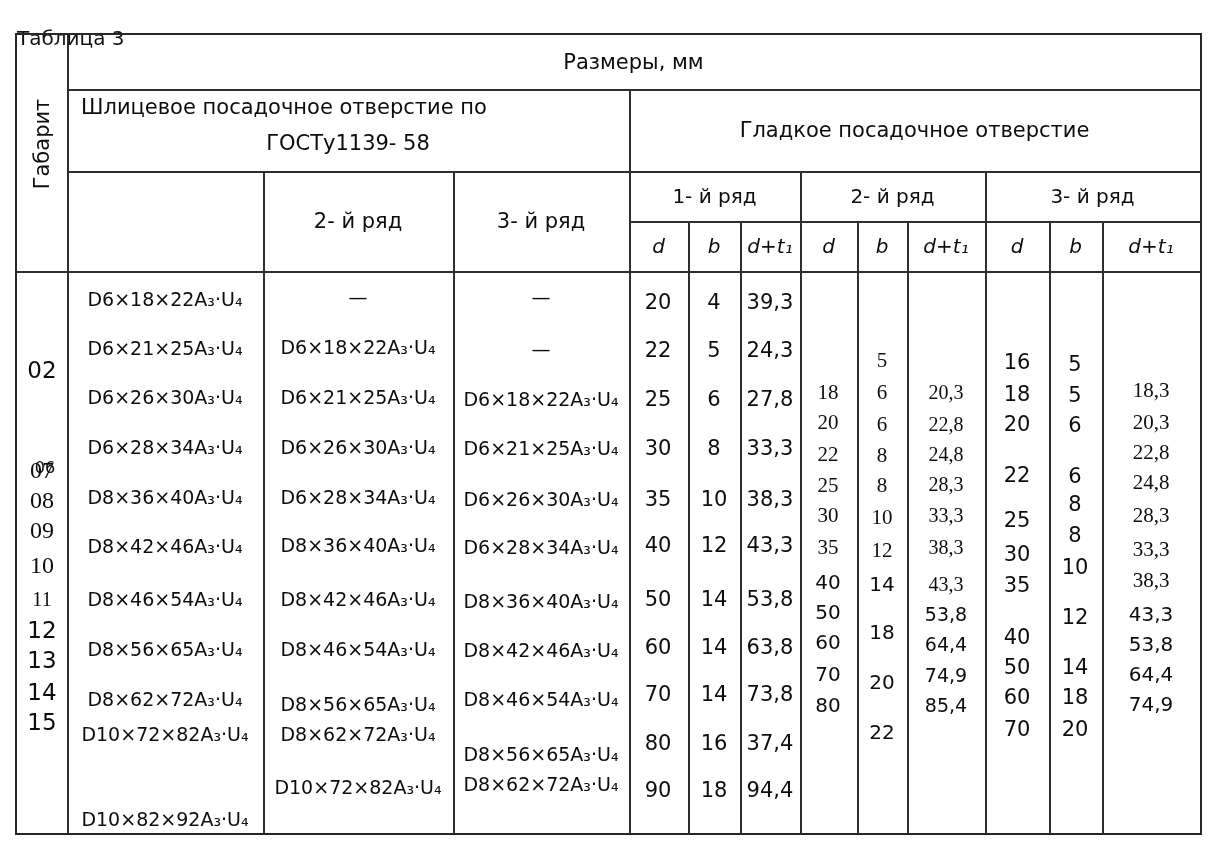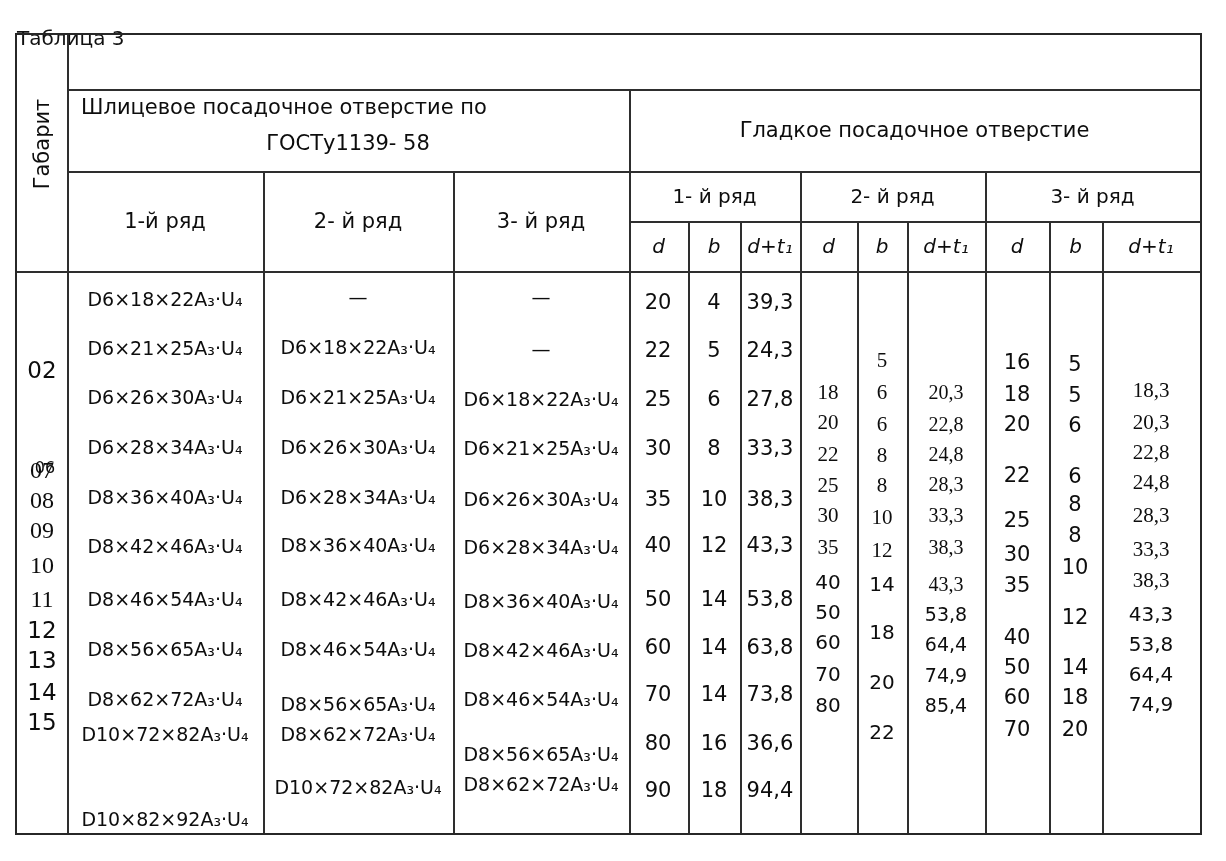--- a/index.html
+++ b/index.html
@@ -40,29 +40,29 @@
     <div class="vl" style="left:840px;top:186px;height:612px;"></div>
     <div class="vl" style="left:890px;top:186px;height:612px;"></div>
     <div class="vl" style="left:968px;top:136px;height:662px;"></div>
     <div class="vl" style="left:1032px;top:186px;height:612px;"></div>
     <div class="vl" style="left:1085px;top:186px;height:612px;"></div>
     <div class="hl" style="top:54px;left:50px;width:1133px;"></div>
     <div class="hl" style="top:136px;left:50px;width:1133px;"></div>
     <div class="hl" style="top:186px;left:612px;width:571px;"></div>
     <div class="hl" style="top:236px;left:0;width:1183px;"></div>
 
+    <div class="hc" style="left:50px;top:0;width:1133px;height:54px;font-size:21px;">Размеры, мм</div>
 
     <div class="gab-label">Габарит</div>
 
     <div class="sp-title-l1">Шлицевое посадочное отверстие по</div>
     <div class="sp-title-l2">ГОСТу1139- 58</div>
 
     <div class="hc" style="left:612px;top:54px;width:571px;height:82px;font-size:21px;">Гладкое посадочное отверстие</div>
 
-    <div class="hc" style="left:50px;top:136px;width:196px;height:100px;font-size:21px;">1-й ряд</div>
     <div class="hc" style="left:246px;top:136px;width:190px;height:100px;font-size:21px;">2- й ряд</div>
     <div class="hc" style="left:436px;top:136px;width:176px;height:100px;font-size:21px;">3- й ряд</div>
 
     <div class="hc" style="left:612px;top:136px;width:171px;height:50px;font-size:20px;">1- й ряд</div>
     <div class="hc" style="left:783px;top:136px;width:185px;height:50px;font-size:20px;">2- й ряд</div>
     <div class="hc" style="left:968px;top:136px;width:215px;height:50px;font-size:20px;">3- й ряд</div>
 
     <div class="hc ith" style="left:612px;top:186px;width:59px;height:50px;">d</div>
     <div class="hc ith" style="left:671px;top:186px;width:52px;height:50px;">b</div>
     <div class="hc ith" style="left:723px;top:186px;width:60px;height:50px;">d+t₁</div>
@@ -73,21 +73,21 @@
     <div class="hc ith" style="left:1032px;top:186px;width:53px;height:50px;">b</div>
     <div class="hc ith" style="left:1085px;top:186px;width:98px;height:50px;">d+t₁</div>
 
     <div class="stack">
         <div class="cell-value" style="left: 25px; top: 335px; font-size: 23px;">02</div>
         <div class="cell-value" style="left: 28px; top: 384px; font-size: 16px; margin-top: 48px;">06</div>
         <div class="cell-value serif" style="left: 25px; top: 435px; font-size: 24px;">07</div>
         <div class="cell-value serif" style="left: 25px; top: 465px; font-size: 24px;">08</div>
         <div class="cell-value serif" style="left: 25px; top: 495px; font-size: 24px;">09</div>
         <div class="cell-value serif" style="left: 25px; top: 530px; font-size: 24px;">10</div>
-        <div class="cell-value serif" style="left: 25px; top: 564px; font-size: 24px;">11</div>
+        <div class="cell-value serif" style="left: 25px; top: 564px; font-size: 20px;">11</div>
         <div class="cell-value" style="left: 25px; top: 595px; font-size: 23px;">12</div>
         <div class="cell-value" style="left: 25px; top: 625px; font-size: 23px;">13</div>
         <div class="cell-value" style="left: 25px; top: 657px; font-size: 23px;">14</div>
         <div class="cell-value" style="left: 25px; top: 687px; font-size: 23px;">15</div>
       </div>
     <div class="stack">
         <div class="cell-value" style="left: 148px; top: 264px; font-size: 19px;"><span>D6×18×22</span><span class="it">A₃·U₄</span></div>
         <div class="cell-value" style="left: 148px; top: 313px; font-size: 19px;"><span>D6×21×25</span><span class="it">A₃·U₄</span></div>
         <div class="cell-value" style="left: 148px; top: 362px; font-size: 19px;"><span>D6×26×30</span><span class="it">A₃·U₄</span></div>
         <div class="cell-value" style="left: 148px; top: 412px; font-size: 19px;"><span>D6×28×34</span><span class="it">A₃·U₄</span></div>
@@ -154,21 +154,21 @@
     <div class="stack">
         <div class="cell-value" style="left: 753px; top: 267px; font-size: 21px;">39,3</div>
         <div class="cell-value" style="left: 753px; top: 315px; font-size: 21px;">24,3</div>
         <div class="cell-value" style="left: 753px; top: 364px; font-size: 21px;">27,8</div>
         <div class="cell-value" style="left: 753px; top: 413px; font-size: 21px;">33,3</div>
         <div class="cell-value" style="left: 753px; top: 464px; font-size: 21px;">38,3</div>
         <div class="cell-value" style="left: 753px; top: 510px; font-size: 21px;">43,3</div>
         <div class="cell-value" style="left: 753px; top: 564px; font-size: 21px;">53,8</div>
         <div class="cell-value" style="left: 753px; top: 612px; font-size: 21px;">63,8</div>
         <div class="cell-value" style="left: 753px; top: 659px; font-size: 21px;">73,8</div>
-        <div class="cell-value" style="left: 753px; top: 708px; font-size: 21px;">36,6</div>
+        <div class="cell-value" style="left: 753px; top: 708px; font-size: 21px;">37,4</div>
         <div class="cell-value" style="left: 753px; top: 755px; font-size: 21px;">94,4</div>
       </div>
     <div class="stack">
         <div class="cell-value serif" style="left: 811px; top: 357px; font-size: 21px;">18</div>
         <div class="cell-value serif" style="left: 811px; top: 387px; font-size: 21px;">20</div>
         <div class="cell-value serif" style="left: 811px; top: 419px; font-size: 21px;">22</div>
         <div class="cell-value serif" style="left: 811px; top: 450px; font-size: 21px;">25</div>
         <div class="cell-value serif" style="left: 811px; top: 480px; font-size: 21px;">30</div>
         <div class="cell-value serif" style="left: 811px; top: 512px; font-size: 21px;">35</div>
         <div class="cell-value" style="left: 811px; top: 547px; font-size: 20px;">40</div>

